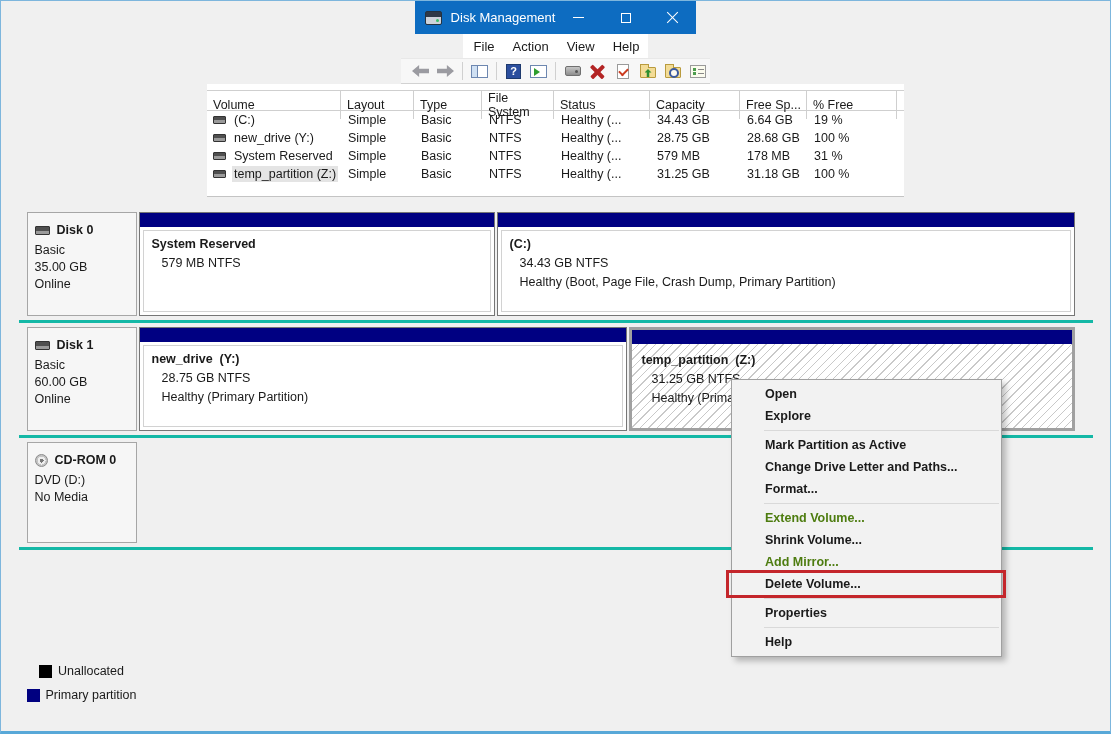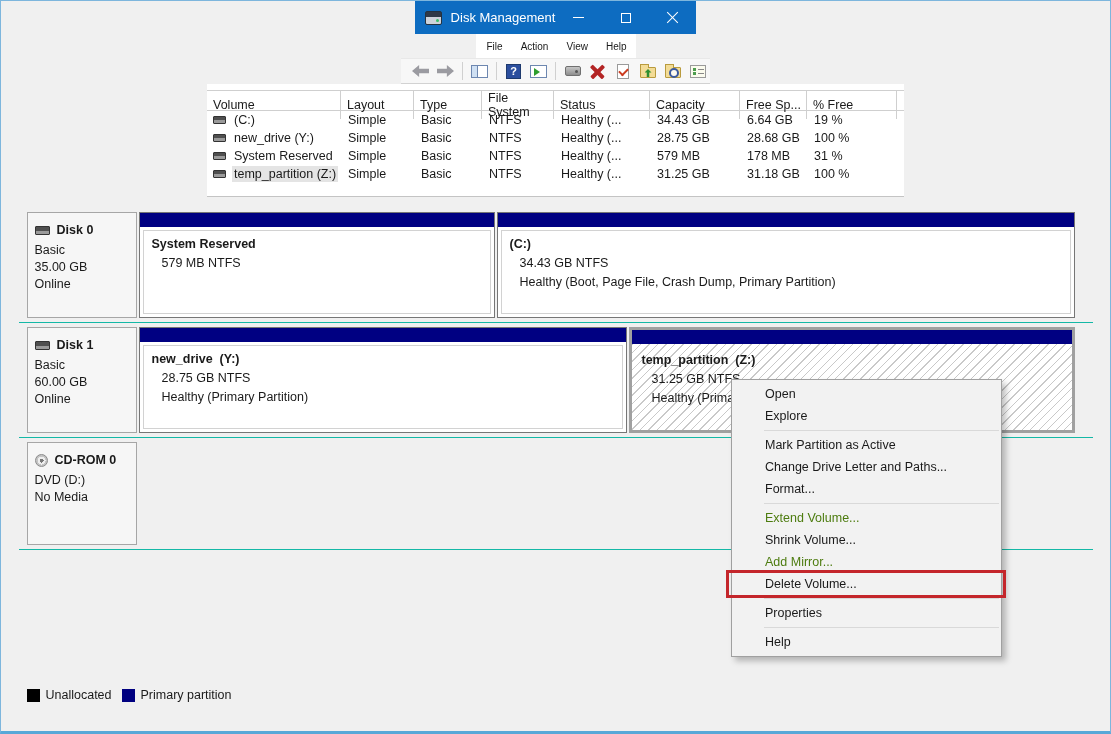--- a/index.html
+++ b/index.html
@@ -20,21 +20,21 @@
   .win-btn { width:47px; height:100%; display:flex; align-items:center; justify-content:center; cursor:default; }
   .glyph-min { width:11px; height:1px; background:#fff; display:block; }
   .glyph-max { width:10px; height:10px; border:1px solid #fff; display:block; }
   .glyph-close { width:13px; height:13px; position:relative; display:block; }
   .glyph-close::before, .glyph-close::after { content:""; position:absolute; left:-1px; top:6px;
       width:15px; height:1px; background:#fff; }
   .glyph-close::before { transform:rotate(45deg); }
   .glyph-close::after  { transform:rotate(-45deg); }
 
   
-  .menubar { height:24px; flex:none; background:#fff; display:flex; align-items:center; font-size:10px; padding-left:2px; }
+  .menubar { height:24px; flex:none; background:#fff; display:flex; align-items:center; font-size:13px; padding-left:2px; }
   .menubar .menu-item { padding:2px 9px; }
 
   
   .toolbar { height:26px; flex:none; background:#f7f7f7; border-top:1px solid #e8e8e8;
              border-bottom:1px solid #d2d2d2; display:flex; align-items:center; padding-left:7px; }
   .tb-btn { width:25px; height:23px; display:flex; align-items:center; justify-content:center; flex:none; }
   .tb-sep { width:1px; height:18px; background:#d0d0d0; margin:0 4px; flex:none; }
 
   .ic-arrow { width:17px; height:12px; background:#9b9ba1;
       clip-path:polygon(0 50%,42% 0,42% 32%,100% 32%,100% 68%,42% 68%,42% 100%); }
@@ -83,21 +83,21 @@
   .vt-row { height:18px; align-items:center; }
   .vt-row .cell { padding-left:7px; white-space:nowrap; overflow:hidden; }
   .vt-row .cell.vol { display:flex; align-items:center; padding-left:6px; }
   .vol-icon { width:13px; height:8px; border-radius:1px; margin-right:6px; flex:none;
       background:linear-gradient(#4f4f4f 0 50%, #9a9a9a 50% 100%); border:1px solid #333; }
   .vol-label { padding:1px 2px; }
   .vol-label.selected { background:#e4e4e4; }
 
   
   .graphical-view { flex:1; background:#f0f0f0; position:relative; padding-top:13px; overflow:hidden; }
-  .disk-row { display:flex; height:113px; border-bottom:1px solid #14b8a6; margin-bottom:2px;
+  .disk-row { display:flex; height:113px; border-bottom:3px solid #14b8a6; margin-bottom:2px;
       padding:2px 18px 4px 8px; align-items:stretch; }
   .disk-row.cdrom { height:110px; }
   .disk-header { width:110px; flex:none; border:1px solid #a6a6a6; background:#f6f6f6; padding:9px 6px 6px 7px;
       line-height:17px; }
   .disk-name { font-weight:bold; display:flex; align-items:center; gap:7px; margin-bottom:3px; }
   .ic-disk { width:15px; height:9px; border-radius:1px; flex:none;
       background:linear-gradient(#4f4f4f 0 50%, #9a9a9a 50% 100%); border:1px solid #333; }
   .ic-cd { width:13px; height:13px; border-radius:50%; border:1px solid #8a8a8a; flex:none; position:relative;
       background:radial-gradient(circle at center, #777 0 2px, #eee 2px 4px, #c4c4c4 4px 7px); }
   .partitions { flex:1; display:flex; gap:2px; margin-left:2px; }
@@ -109,36 +109,36 @@
   .p-sr { width:356px; flex:none; }
   .p-c { width:578px; flex:none; }
   .p-newdrive { width:488px; flex:none; }
   .p-temp { flex:1; }
   .partition.selected { border:3px solid #a0a0a0;
       background:repeating-linear-gradient(-45deg, #ffffff 0 5px, #c9c9c9 5px 6px); }
   .partition.selected .part-body { border:none; margin:0; padding:5px 10px; background:transparent; }
   .partition.selected .navy-bar { margin:0 0 2px 0; }
 
   
-  .legend { position:absolute; left:8px; bottom:7px; display:flex; align-items:center; gap:10px; }
+  .legend { position:absolute; left:8px; bottom:7px; display:flex; align-items:center; gap:10px;flex-direction:column; }
   .legend-item { display:flex; align-items:center; }
   .legend-swatch { width:13px; height:13px; margin-right:6px; flex:none; }
   .legend-swatch.unallocated { background:#000000; }
   .legend-swatch.primary { background:#000080; }
 
   
   .statusbar { height:22px; flex:none; background:#f0f0f0; border-top:1px solid #d2d2d2; position:relative; }
   .sb-sep { position:absolute; top:4px; bottom:4px; width:1px; background:#d0d0d0; }
   .sb-sep.s1 { left:890px; }
   .sb-sep.s2 { left:1022px; }
 
   
   .context-menu { position:absolute; left:730px; top:378px; width:271px; background:#f2f2f2;
       border:1px solid #a0a0a0; box-shadow:4px 4px 6px rgba(0,0,0,.25); padding:3px 0; z-index:10; }
-  .cm-item { height:22px; line-height:22px; padding-left:33px; white-space:nowrap; }
+  .cm-item { height:22px; line-height:22px; padding-left:33px; white-space:nowrap;font-weight:bold; }
   .cm-item.disabled { color:#4d7c0f; }
   .cm-sep { height:1px; background:#d9d9d9; margin:3px 2px 3px 32px; }
   .cm-item.annotated { position:relative; }
   .cm-item.annotated::after { content:""; position:absolute; left:-6px; right:-5px; top:-3px; bottom:-3px;
       border:3px solid #c4262b; pointer-events:none; }
 </style>
 </head>
 <body>
 
 <div class="window">

